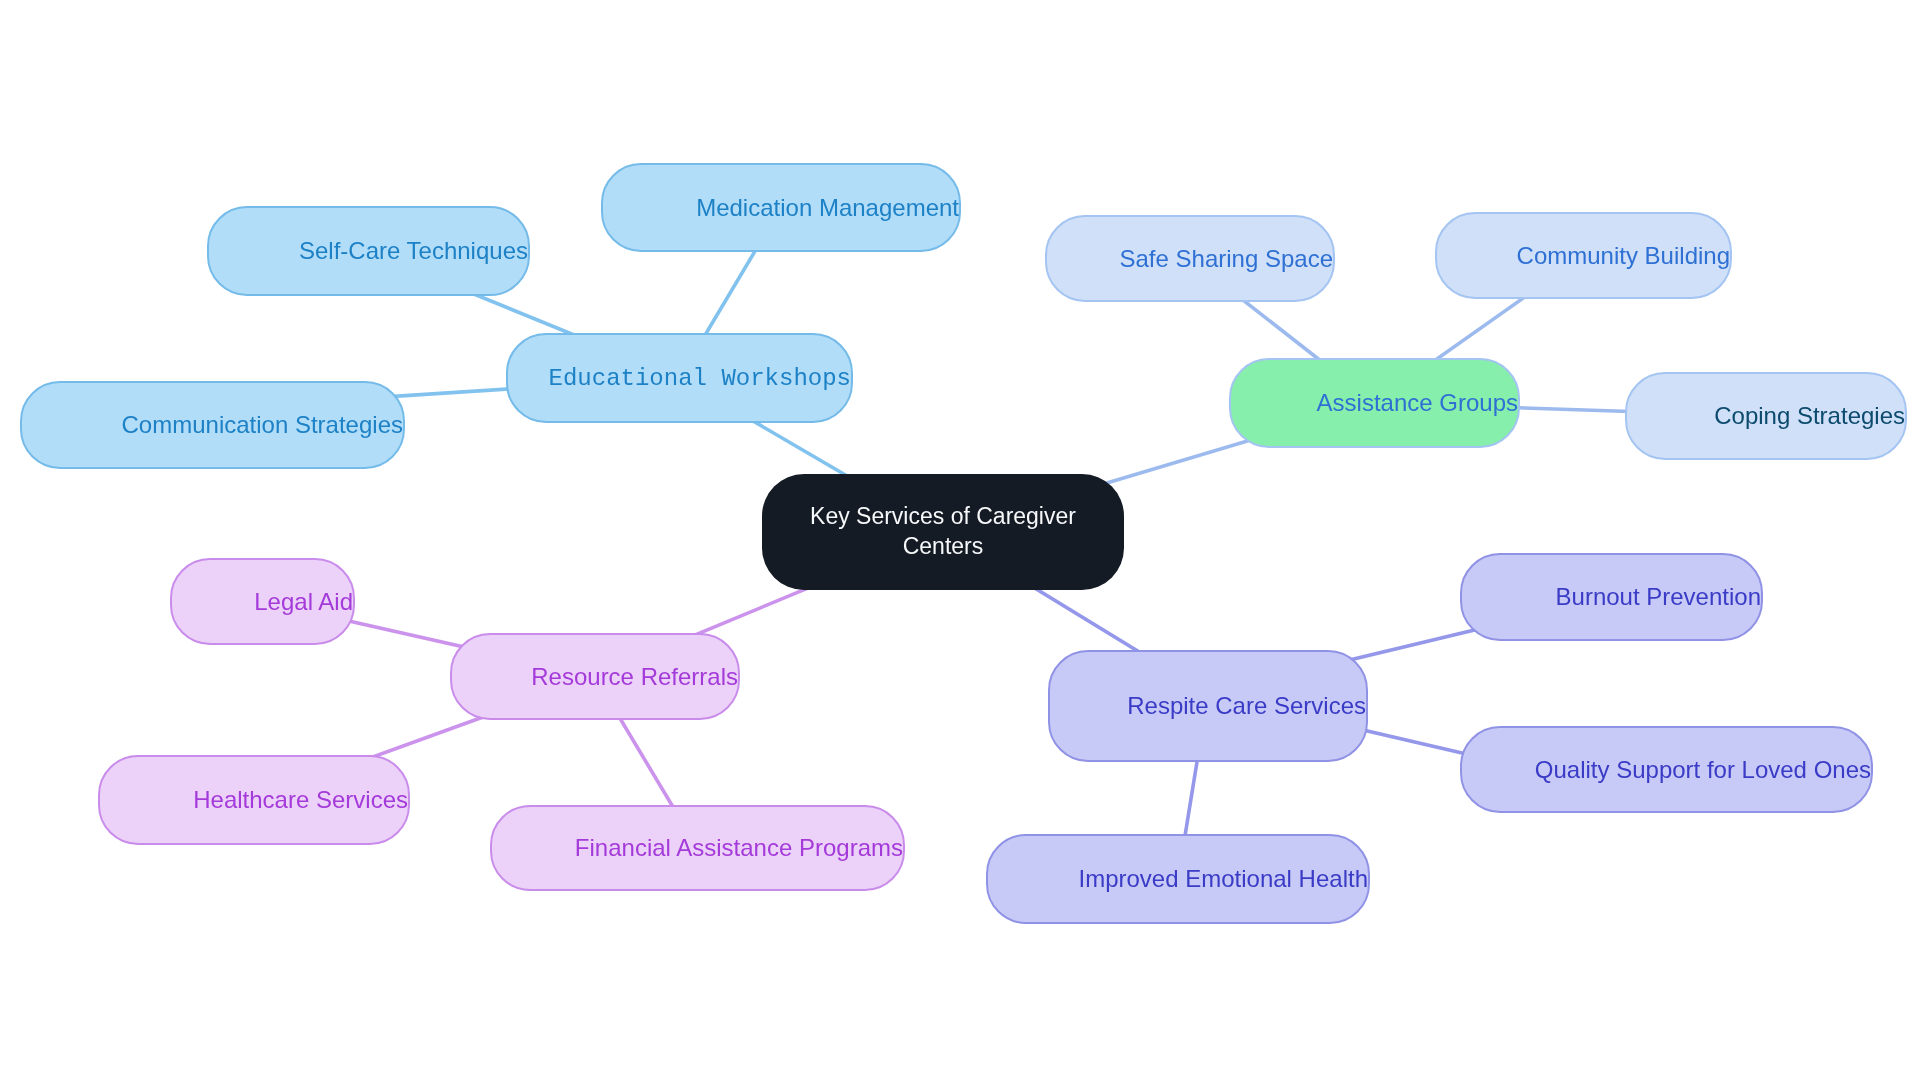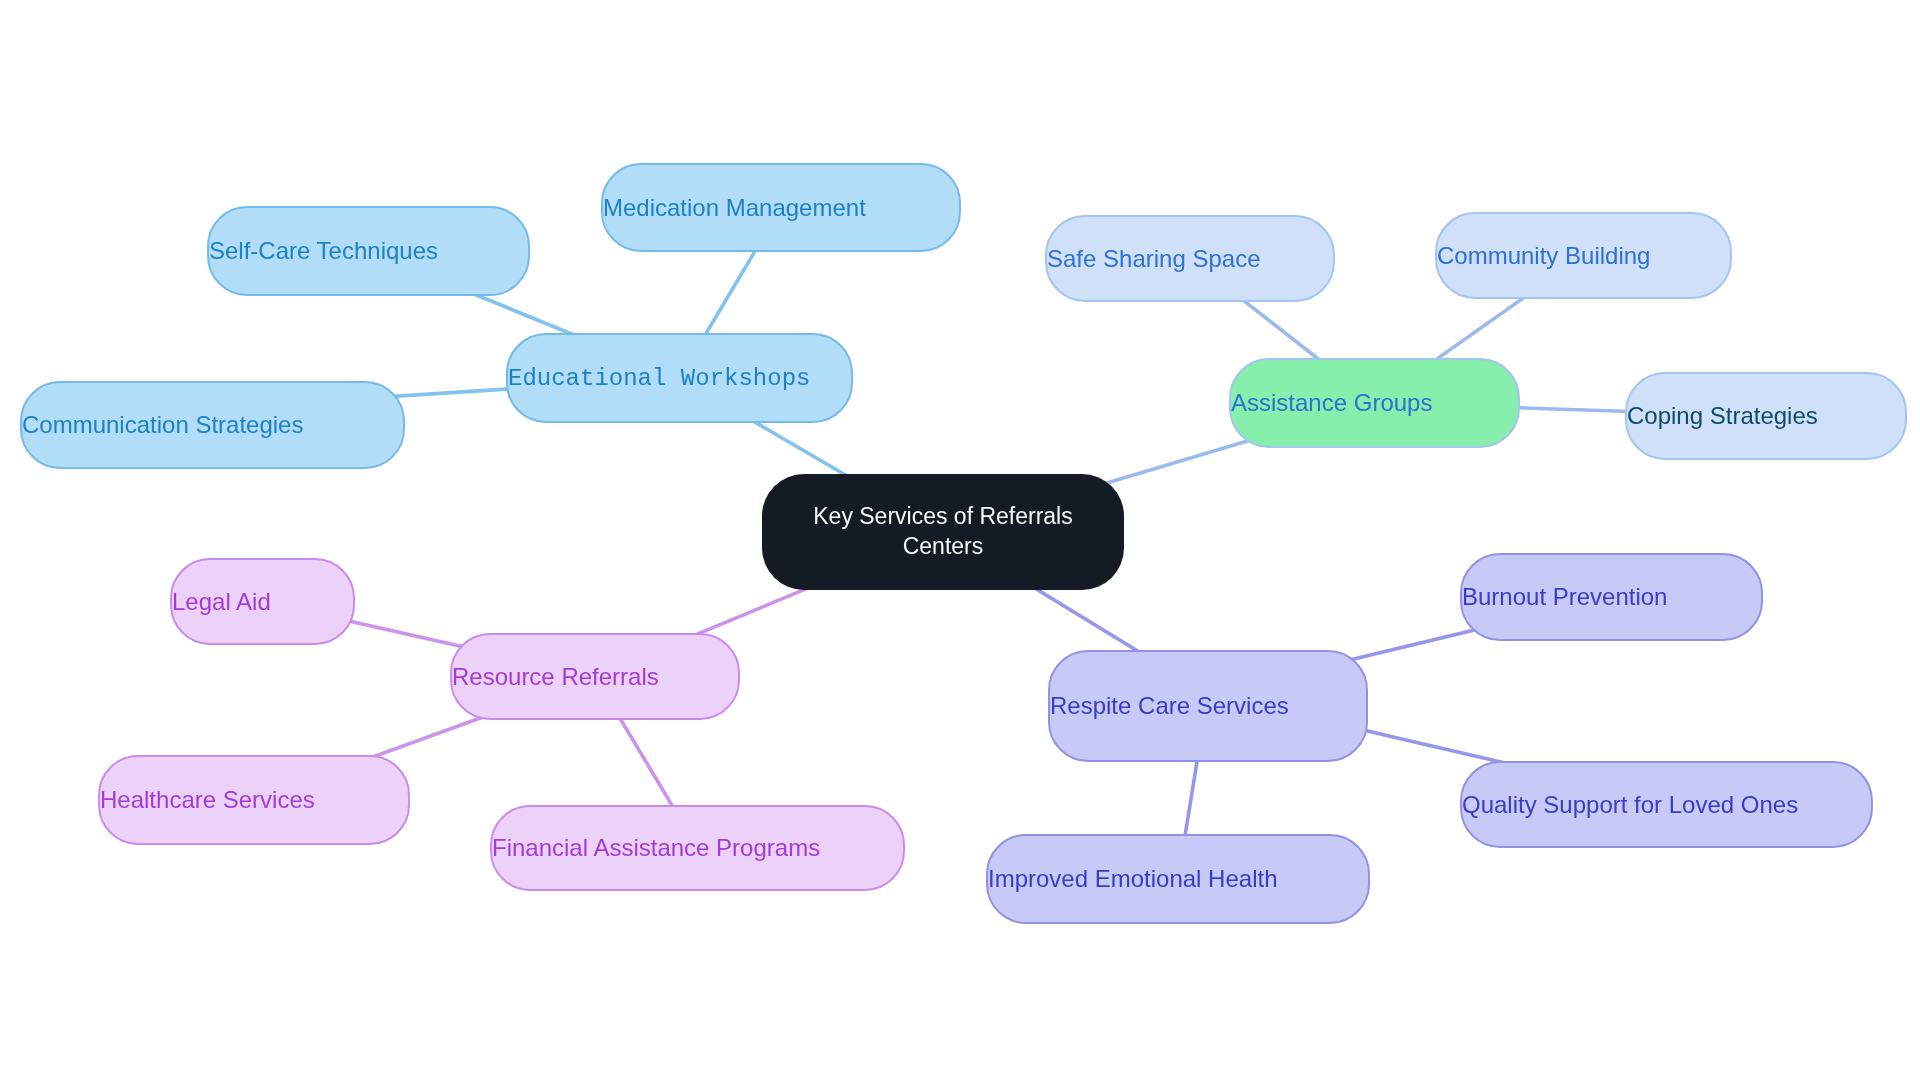--- a/index.html
+++ b/index.html
@@ -29,21 +29,21 @@
     width: 1920px;
     height: 1083px;
   }
   .node {
     position: absolute;
     box-sizing: border-box;
     border: 2px solid transparent;
     border-radius: 40px;
     display: flex;
     align-items: center;
-    justify-content: flex-start;
+    justify-content: flex-end;
     font-size: 24px;
     white-space: nowrap;
     text-align: center;
     cursor: default;
   }
   .node.central {
     border: none;
     border-radius: 42px;
     white-space: normal;
     line-height: 1.3;
@@ -97,35 +97,35 @@
       </div>
       <div class="node" style="left: 1625px; top: 372px; width: 282px; height: 88px; background: rgb(207, 224, 248); color: #0c4a6e; border-color: rgb(164, 196, 241);">
         <span>Coping Strategies</span>
       </div>
       <div class="node" style="left: 1048px; top: 650px; width: 320px; height: 112px; background: rgb(199, 202, 246); color: rgb(58, 59, 198); border-color: rgb(144, 147, 229);">
         <span>Respite Care Services</span>
       </div>
       <div class="node" style="left: 1460px; top: 553px; width: 303px; height: 88px; background: rgb(199, 202, 246); color: rgb(58, 59, 198); border-color: rgb(144, 147, 229);">
         <span>Burnout Prevention</span>
       </div>
-      <div class="node" style="left: 1460px; top: 761px; width: 413px; height: 87px; background: rgb(199, 202, 246); color: rgb(58, 59, 198); border-color: rgb(144, 147, 229);">
+      <div class="node" style="left: 1460px; top: 726px; width: 413px; height: 87px; background: rgb(199, 202, 246); color: rgb(58, 59, 198); border-color: rgb(144, 147, 229);">
         <span>Quality Support for Loved Ones</span>
       </div>
       <div class="node" style="left: 986px; top: 834px; width: 384px; height: 90px; background: rgb(199, 202, 246); color: rgb(58, 59, 198); border-color: rgb(144, 147, 229);">
         <span>Improved Emotional Health</span>
       </div>
       <div class="node" style="left: 450px; top: 633px; width: 290px; height: 87px; background: rgb(236, 210, 249); color: rgb(164, 58, 217); border-color: rgb(201, 140, 235);">
         <span>Resource Referrals</span>
       </div>
       <div class="node" style="left: 170px; top: 558px; width: 185px; height: 87px; background: rgb(236, 210, 249); color: rgb(164, 58, 217); border-color: rgb(201, 140, 235);">
         <span>Legal Aid</span>
       </div>
       <div class="node" style="left: 98px; top: 755px; width: 312px; height: 90px; background: rgb(236, 210, 249); color: rgb(164, 58, 217); border-color: rgb(201, 140, 235);">
         <span>Healthcare Services</span>
       </div>
       <div class="node" style="left: 490px; top: 805px; width: 415px; height: 86px; background: rgb(236, 210, 249); color: rgb(164, 58, 217); border-color: rgb(201, 140, 235);">
         <span>Financial Assistance Programs</span>
       </div>
       <div class="node central" style="left: 762px; top: 474px; width: 362px; height: 116px; background: rgb(21, 27, 36); color: rgb(246, 248, 250);">
-        <span>Key Services of Referrals Centers</span>
+        <span>Key Services of Caregiver Centers</span>
       </div>
     </div>
 </div>
 
 </body></html>

